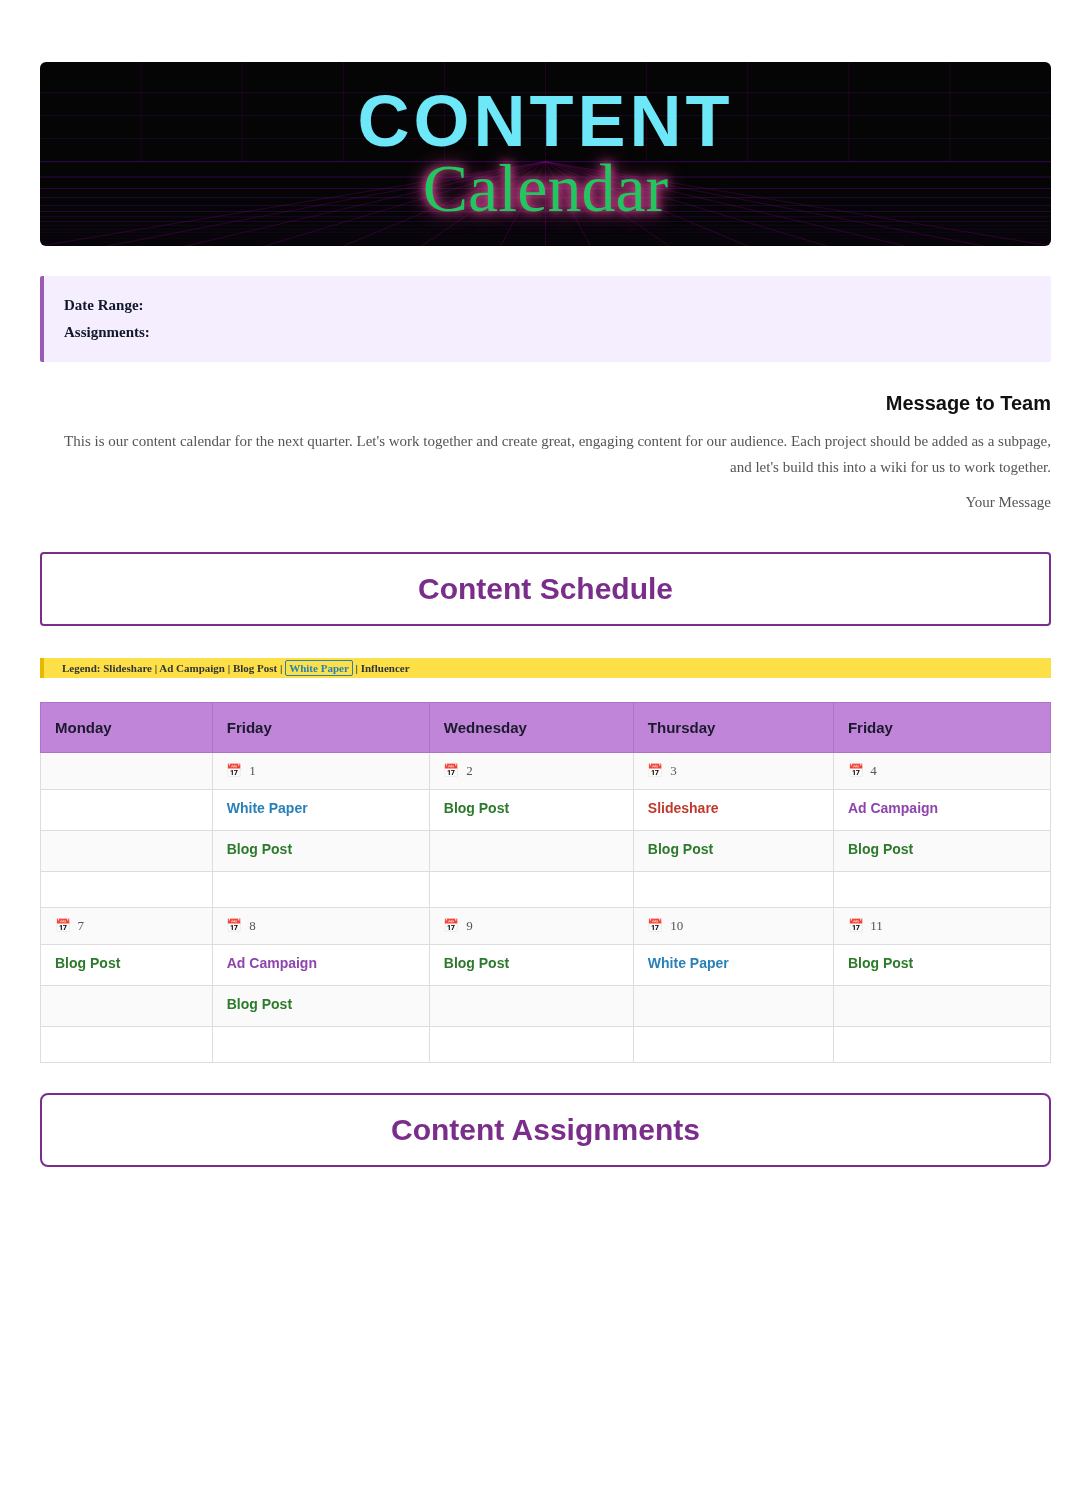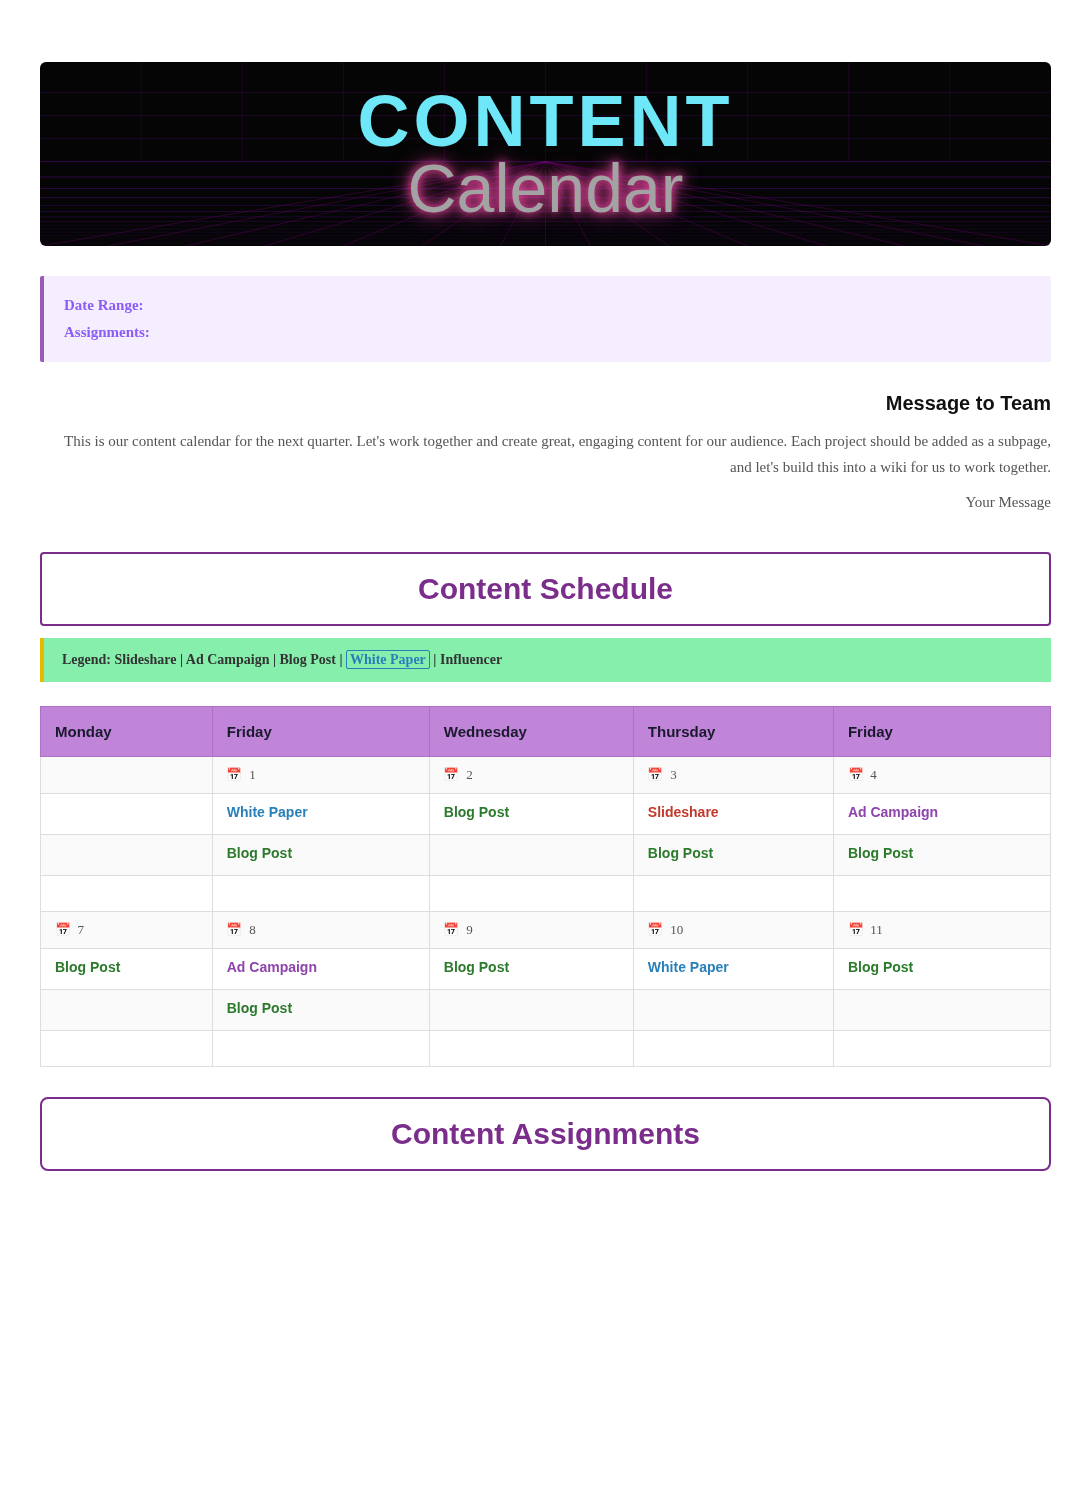--- a/index.html
+++ b/index.html
@@ -43,40 +43,40 @@
     .hero-title-top {
       font-family: Arial Black, Impact, sans-serif;
       font-size: 72px;
       font-weight: 900;
       color: #6ee8f8;
       letter-spacing: 4px;
       display: block;
       text-transform: uppercase;
     }
     .hero-title-bottom {
-      font-family: Liberation Sans, sans-serif;
+      font-family: Liberation Serif, serif;
       font-size: 68px;
-      color: #a3a3a3;
+      color: #22c55e;
       display: block;
       text-shadow: 0 0 10px #ff4dab, 0 0 20px #ff4dab;
       margin-top: -10px;
     }
 
     
     .info-box {
       background: #f5eeff;
       border-left: 4px solid #9b59b6;
       padding: 16px 20px;
       margin-bottom: 30px;
       border-radius: 2px;
     }
     .info-box p {
       font-size: 15px;
       font-weight: bold;
-      color: #8b5cf6;
+      color: #0f172a;
       line-height: 1.8;
     }
 
     
     .section-title {
       font-family: Arial, sans-serif;
       font-size: 20px;
       font-weight: bold;
       color: #111;
       margin-bottom: 14px;
@@ -91,36 +91,36 @@
       margin-bottom: 36px;
       text-align: right;
     }
 
     
     .schedule-box {
       border: 2px solid #7b2d8b;
       border-radius: 4px;
       padding: 18px;
       text-align: center;
-      margin-bottom: 12px;
+      margin-bottom: 32px;
     }
     .schedule-box-title {
       font-family: Arial, sans-serif;
       font-size: 30px;
       font-weight: bold;
       color: #7b2d8b;
     }
 
     
     .legend-box {
-      background: #86efac;
+      background: #fde047;
       border-left: 4px solid #e6b800;
-      padding: 14px 18px;
+      padding: 4px 18px;
       margin-bottom: 24px;
-      font-size: 14px;
+      font-size: 11px;
       color: #333;
     }
     .legend-box span {
       font-weight: bold;
     }
     .legend-item {
       color: #333;
     }
     .legend-item.highlight {
       color: #2980b9;

